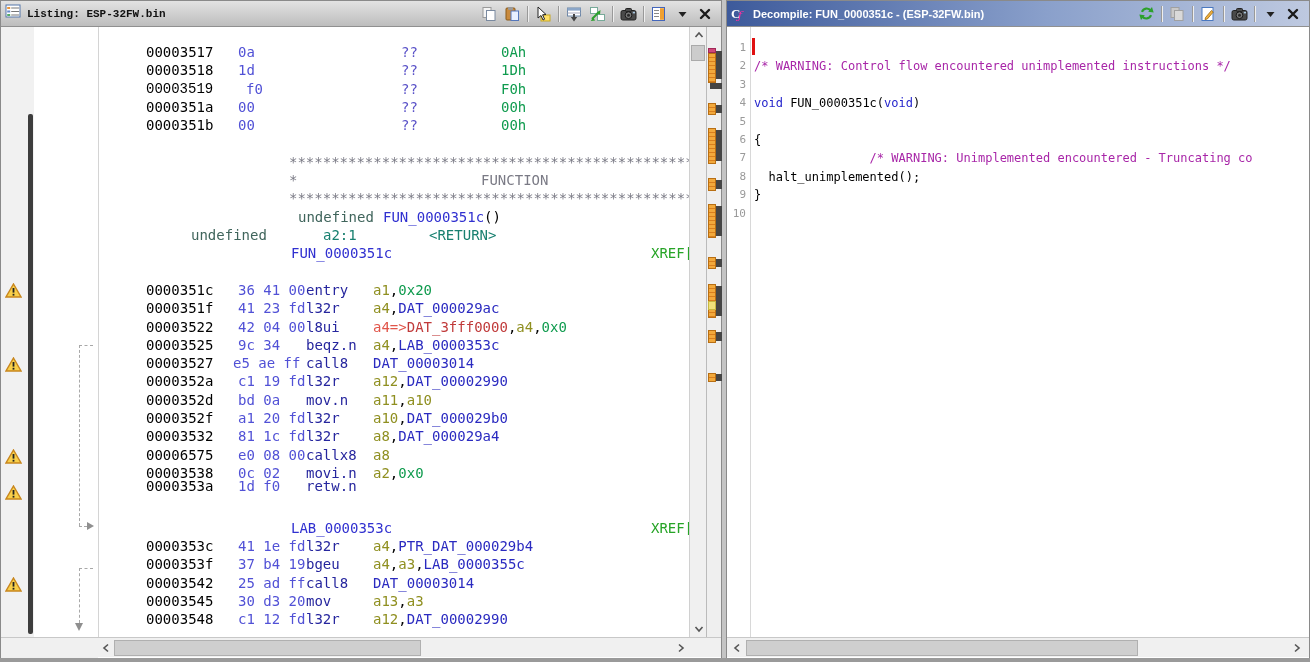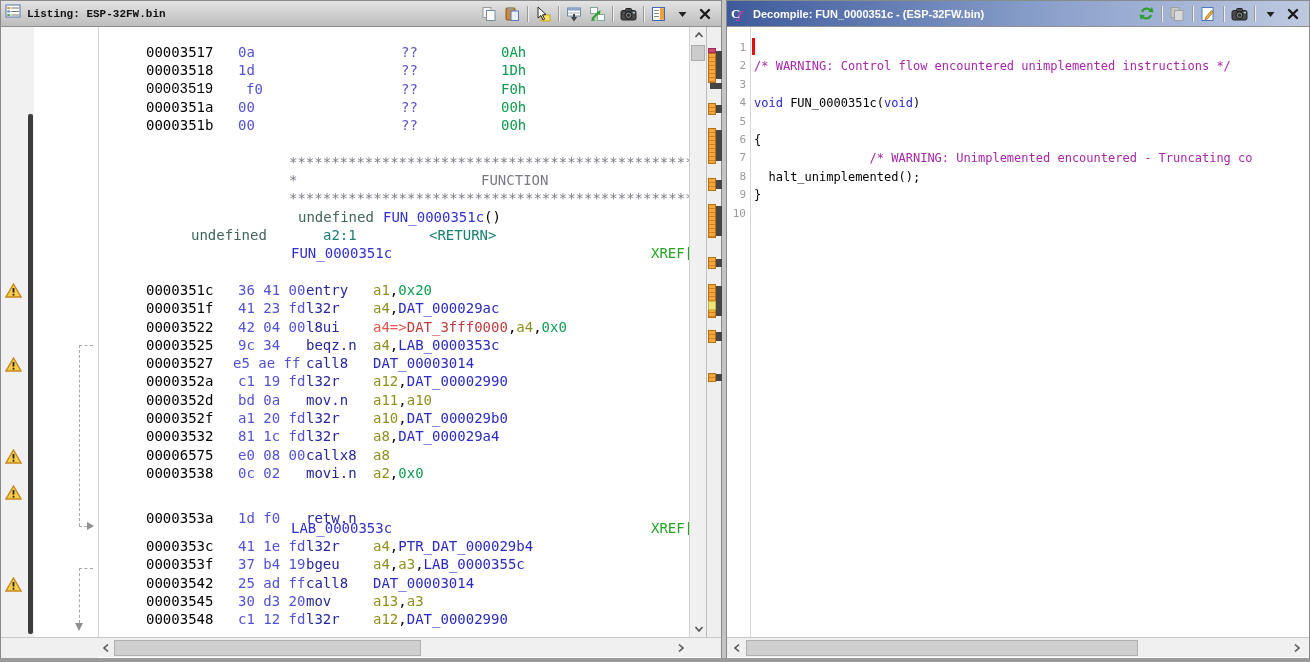--- a/index.html
+++ b/index.html
@@ -250,21 +250,21 @@
           <div class="lrow" style="top: 272.2px;"><span class="c-addr" style="left: 145px;">0000351f</span><span class="c-byte" style="left: 237px;">41 23 fd</span><span class="c-mn" style="left: 305px;">l32r</span><span style="left: 372px;"><span class="c-reg" style="position: static;">a4</span><span class="c-pl" style="position: static;">,</span><span class="c-lbl" style="position: static;">DAT_000029ac</span></span></div>
           <div class="lrow" style="top: 290.5px;"><span class="c-addr" style="left: 145px;">00003522</span><span class="c-byte" style="left: 237px;">42 04 00</span><span class="c-mn" style="left: 305px;">l8ui</span><span style="left: 372px;"><span class="c-ref" style="position: static;">a4=&gt;</span><span class="c-refdat" style="position: static;">DAT_3fff0000</span><span class="c-pl" style="position: static;">,</span><span class="c-reg" style="position: static;">a4</span><span class="c-pl" style="position: static;">,</span><span class="c-sca" style="position: static;">0x0</span></span></div>
           <div class="lrow" style="top: 308.8px;"><span class="c-addr" style="left: 145px;">00003525</span><span class="c-byte" style="left: 237px;">9c 34</span><span class="c-mn" style="left: 305px;">beqz.n</span><span style="left: 372px;"><span class="c-reg" style="position: static;">a4</span><span class="c-pl" style="position: static;">,</span><span class="c-lbl" style="position: static;">LAB_0000353c</span></span></div>
           <div class="lrow" style="top: 327.1px;"><span class="c-addr" style="left: 145px;">00003527</span><span class="c-byte" style="left: 232px;">e5 ae ff</span><span class="c-mn" style="left: 305px;">call8</span><span style="left: 372px;"><span class="c-lbl" style="position: static;">DAT_00003014</span></span></div>
           <div class="lrow" style="top: 345.4px;"><span class="c-addr" style="left: 145px;">0000352a</span><span class="c-byte" style="left: 237px;">c1 19 fd</span><span class="c-mn" style="left: 305px;">l32r</span><span style="left: 372px;"><span class="c-reg" style="position: static;">a12</span><span class="c-pl" style="position: static;">,</span><span class="c-lbl" style="position: static;">DAT_00002990</span></span></div>
           <div class="lrow" style="top: 363.7px;"><span class="c-addr" style="left: 145px;">0000352d</span><span class="c-byte" style="left: 237px;">bd 0a</span><span class="c-mn" style="left: 305px;">mov.n</span><span style="left: 372px;"><span class="c-reg" style="position: static;">a11</span><span class="c-pl" style="position: static;">,</span><span class="c-reg" style="position: static;">a10</span></span></div>
           <div class="lrow" style="top: 382px;"><span class="c-addr" style="left: 145px;">0000352f</span><span class="c-byte" style="left: 237px;">a1 20 fd</span><span class="c-mn" style="left: 305px;">l32r</span><span style="left: 372px;"><span class="c-reg" style="position: static;">a10</span><span class="c-pl" style="position: static;">,</span><span class="c-lbl" style="position: static;">DAT_000029b0</span></span></div>
           <div class="lrow" style="top: 400.3px;"><span class="c-addr" style="left: 145px;">00003532</span><span class="c-byte" style="left: 237px;">81 1c fd</span><span class="c-mn" style="left: 305px;">l32r</span><span style="left: 372px;"><span class="c-reg" style="position: static;">a8</span><span class="c-pl" style="position: static;">,</span><span class="c-lbl" style="position: static;">DAT_000029a4</span></span></div>
           <div class="lrow" style="top: 418.6px;"><span class="c-addr" style="left: 145px;">00006575</span><span class="c-byte" style="left: 237px;">e0 08 00</span><span class="c-mn" style="left: 305px;">callx8</span><span style="left: 372px;"><span class="c-reg" style="position: static;">a8</span></span></div>
           <div class="lrow" style="top: 436.9px;"><span class="c-addr" style="left: 145px;">00003538</span><span class="c-byte" style="left: 237px;">0c 02</span><span class="c-mn" style="left: 305px;">movi.n</span><span style="left: 372px;"><span class="c-reg" style="position: static;">a2</span><span class="c-pl" style="position: static;">,</span><span class="c-sca" style="position: static;">0x0</span></span></div>
-          <div class="lrow" style="top: 482px;"><span class="c-addr" style="left: 145px;">0000353a</span><span class="c-byte" style="left: 237px;">1d f0</span><span class="c-mn" style="left: 305px;">retw.n</span><span style="left: 372px;"></span></div>
+          <div class="lrow" style="top: 450px;"><span class="c-addr" style="left: 145px;">0000353a</span><span class="c-byte" style="left: 237px;">1d f0</span><span class="c-mn" style="left: 305px;">retw.n</span><span style="left: 372px;"></span></div>
           <div class="lrow" style="top: 473.5px;"></div>
           <div class="lrow" style="top: 491.8px;"><span class="c-lbl2" style="left: 290px;">LAB_0000353c</span><span class="c-xref" style="left: 650px;">XREF[</span></div>
           <div class="lrow" style="top: 510.1px;"><span class="c-addr" style="left: 145px;">0000353c</span><span class="c-byte" style="left: 237px;">41 1e fd</span><span class="c-mn" style="left: 305px;">l32r</span><span style="left: 372px;"><span class="c-reg" style="position: static;">a4</span><span class="c-pl" style="position: static;">,</span><span class="c-lbl" style="position: static;">PTR_DAT_000029b4</span></span></div>
           <div class="lrow" style="top: 528.4px;"><span class="c-addr" style="left: 145px;">0000353f</span><span class="c-byte" style="left: 237px;">37 b4 19</span><span class="c-mn" style="left: 305px;">bgeu</span><span style="left: 372px;"><span class="c-reg" style="position: static;">a4</span><span class="c-pl" style="position: static;">,</span><span class="c-reg" style="position: static;">a3</span><span class="c-pl" style="position: static;">,</span><span class="c-lbl" style="position: static;">LAB_0000355c</span></span></div>
           <div class="lrow" style="top: 546.7px;"><span class="c-addr" style="left: 145px;">00003542</span><span class="c-byte" style="left: 237px;">25 ad ff</span><span class="c-mn" style="left: 305px;">call8</span><span style="left: 372px;"><span class="c-lbl" style="position: static;">DAT_00003014</span></span></div>
           <div class="lrow" style="top: 565px;"><span class="c-addr" style="left: 145px;">00003545</span><span class="c-byte" style="left: 237px;">30 d3 20</span><span class="c-mn" style="left: 305px;">mov</span><span style="left: 372px;"><span class="c-reg" style="position: static;">a13</span><span class="c-pl" style="position: static;">,</span><span class="c-reg" style="position: static;">a3</span></span></div>
           <div class="lrow" style="top: 583.3px;"><span class="c-addr" style="left: 145px;">00003548</span><span class="c-byte" style="left: 237px;">c1 12 fd</span><span class="c-mn" style="left: 305px;">l32r</span><span style="left: 372px;"><span class="c-reg" style="position: static;">a12</span><span class="c-pl" style="position: static;">,</span><span class="c-lbl" style="position: static;">DAT_00002990</span></span></div>
         </div>
     </div>
 

